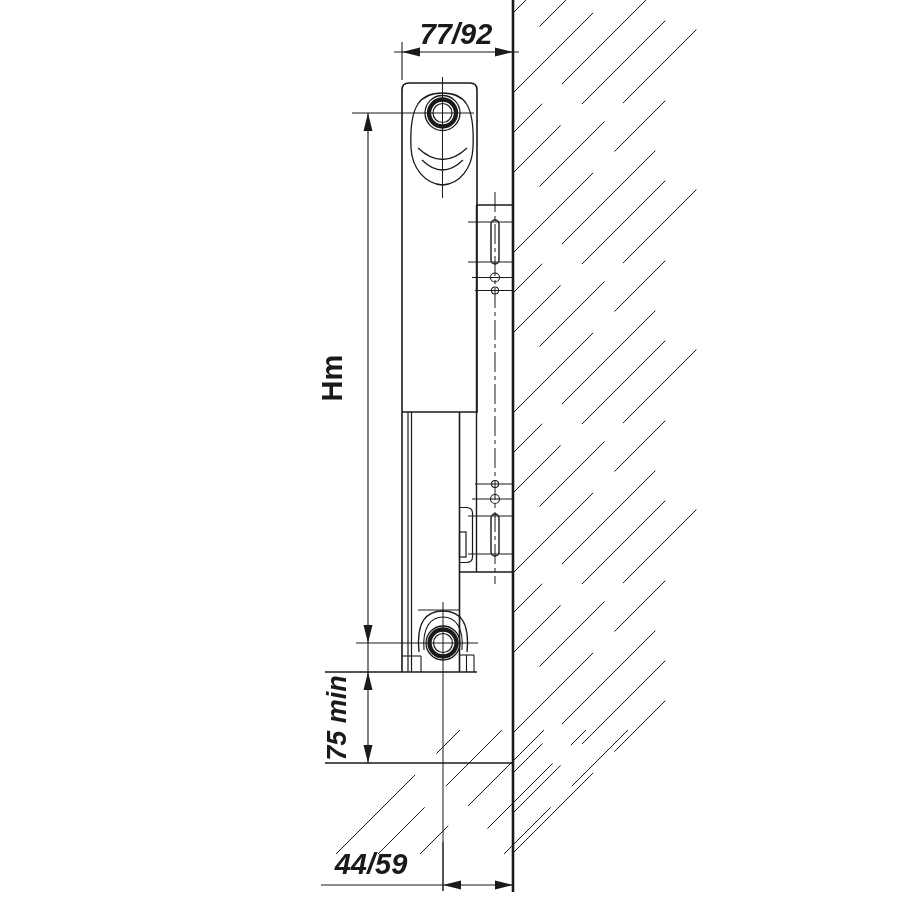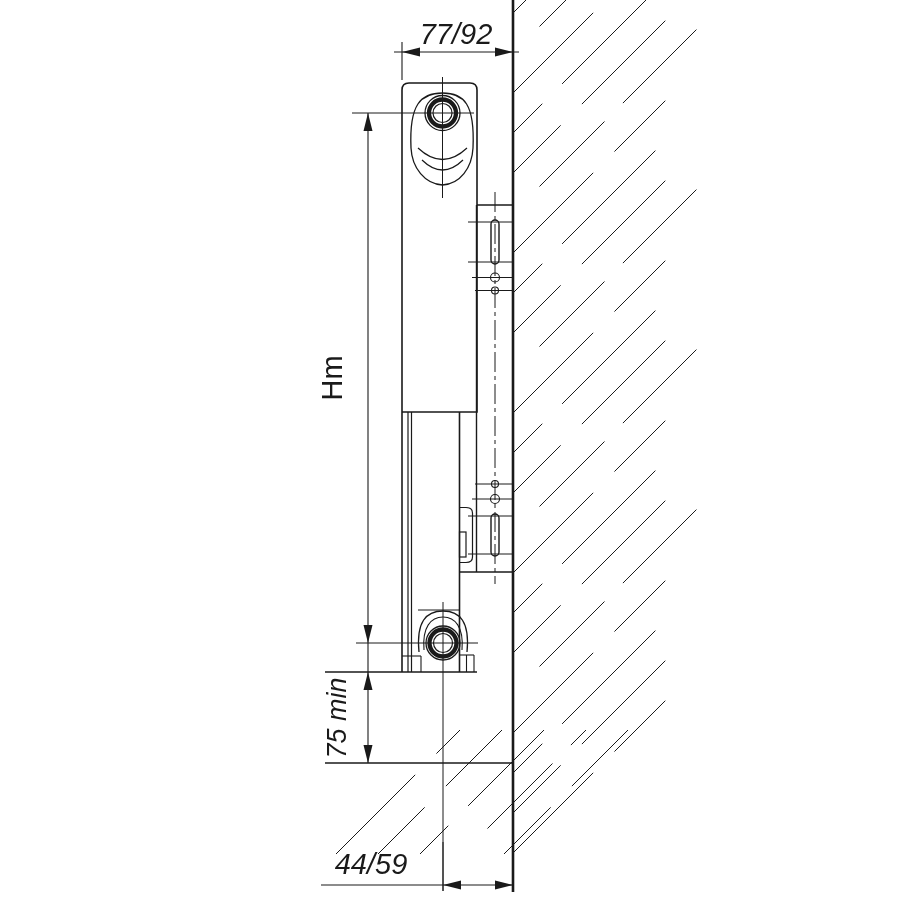--- a/index.html
+++ b/index.html
@@ -1,17 +1,17 @@
 <!DOCTYPE html>
 <html><head>
 <meta charset="utf-8">
 <style>
   html,body{margin:0;padding:0;background:#ffffff;}
   .stage{width:856px;height:900px;background:#ffffff;position:relative;overflow:hidden;
-         font-family:"Liberation Sans", sans-serif;}
+         font-family:"Liberation Sans", sans-serif;font-weight:bold;}
   svg{display:block;}
   text{font-family:"Liberation Sans", sans-serif;}
   .dim-text{font-style:italic;font-size:29px;}
   .dim-text-upright{font-style:normal;font-size:29px;}
   .dim-text-small{font-style:italic;font-size:27px;}
 </style>
 </head>
 <body>
 
 <div class="stage">

